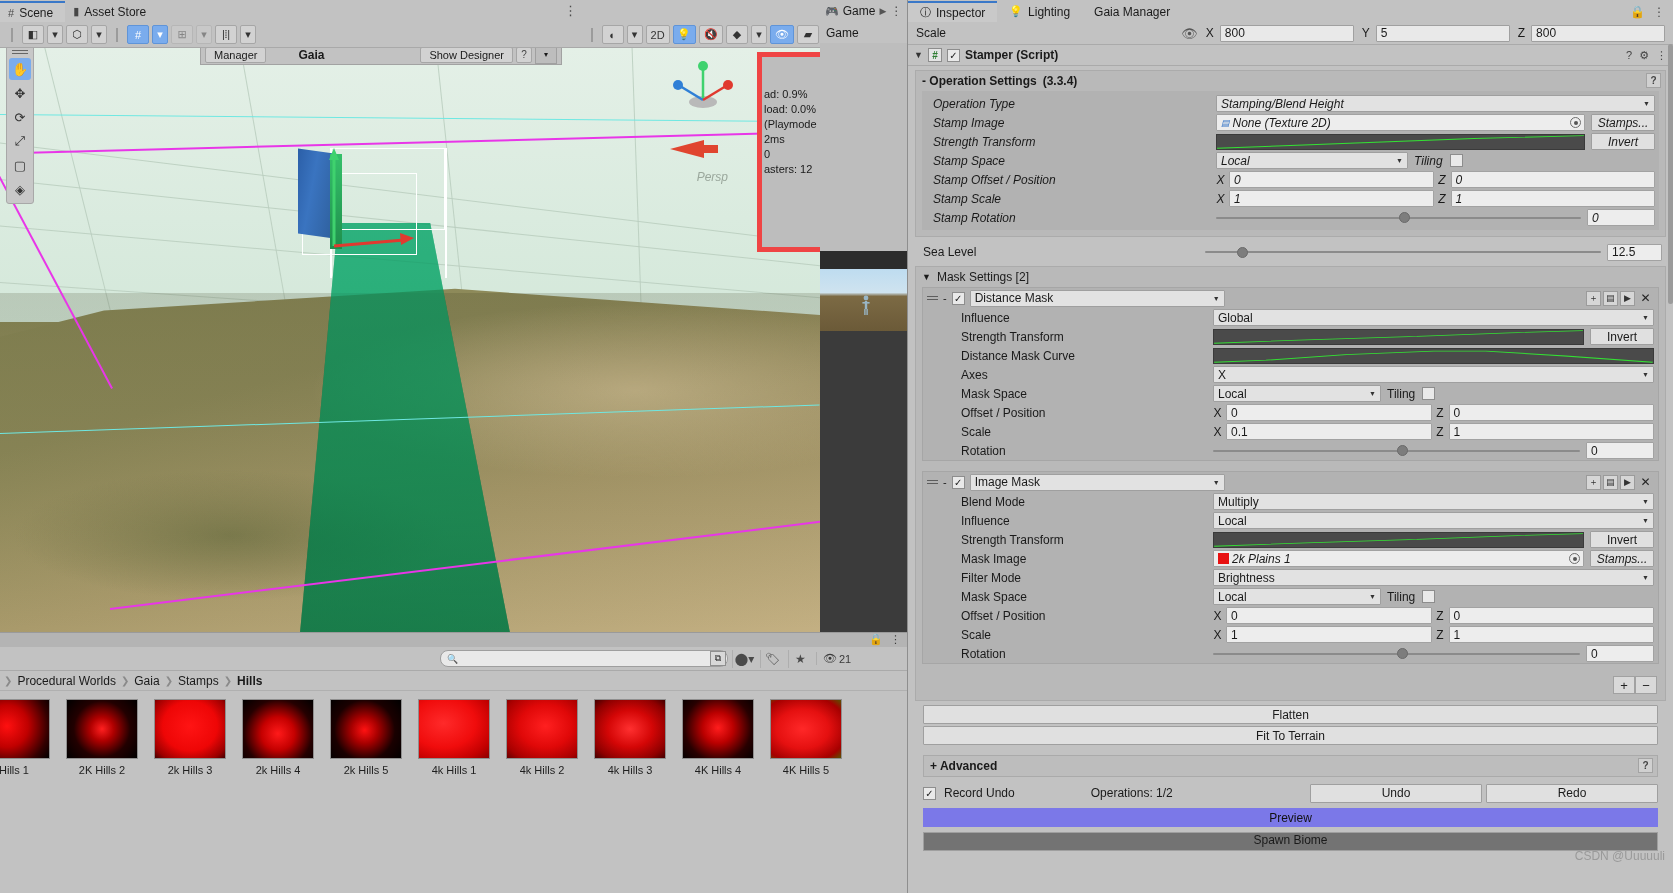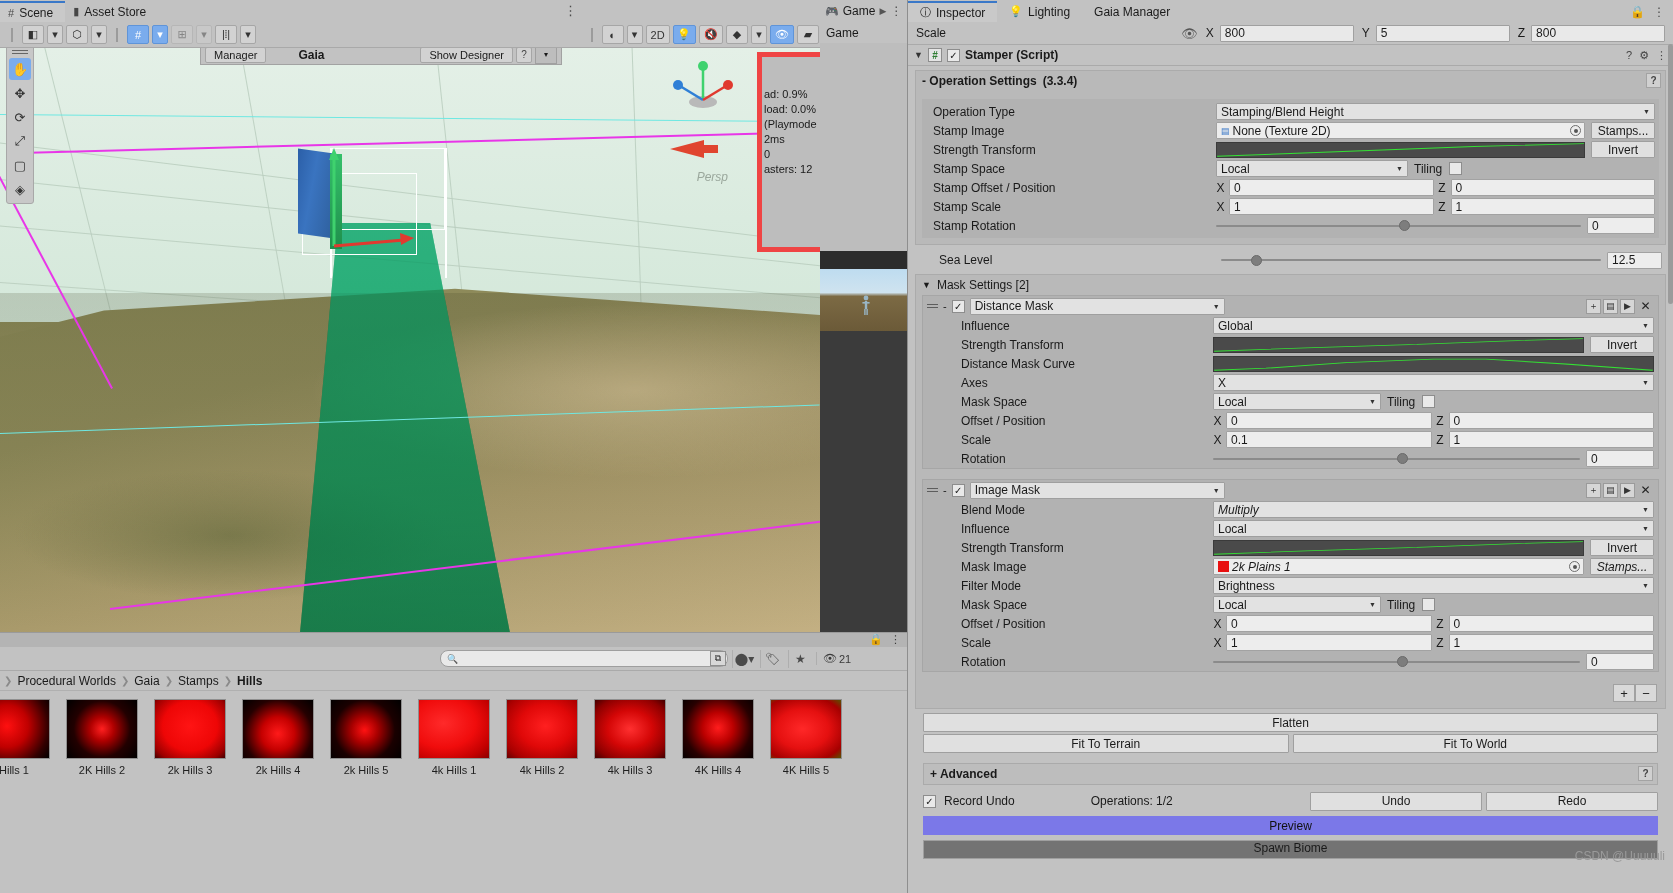--- a/index.html
+++ b/index.html
@@ -164,21 +164,21 @@
   .chk { width:13px;height:13px;background:#e9e9e9;border:1px solid #8d8d8d;display:flex;align-items:center;justify-content:center;font-size:10px;color:#222;}
   .comp-hdr .nm { font-weight:bold; font-size:12px;}
   .comp-hdr .right { margin-left:auto; display:flex; gap:7px; color:#444; font-size:11px; align-items:center;}
 
   .body { padding:4px 7px 0 7px; }
   .group { background:#b9b9b9; border:1px solid #ababab; }
   .group-title { height:20px; display:flex; align-items:center; gap:6px; padding:0 6px; font-weight:bold; font-size:12px; position:relative;}
   .group-title .ver { font-weight:bold; }
   .qm { position:absolute; right:4px; top:2px; width:15px;height:15px;background:#d0d0d0;border:1px solid #a3a3a3;
         display:flex;align-items:center;justify-content:center;font-size:10px;color:#444;}
-  .inner { background:#b2b2b2; margin:8px 6px 6px 6px; padding:3px 4px; }
+  .inner { background:#b2b2b2; margin:0 6px 6px 6px; padding:3px 4px;font-style:italic; }
 
   .row { height:19px; display:flex; align-items:center; font-size:12px; }
   .row .label { width:290px; padding-left:7px; }
   .row .label.ind { padding-left:38px; }
   .ctrl { flex:1; display:flex; align-items:center; gap:6px; }
   .dd { height:17px; background:#e2e2e2; border:1px solid #9f9f9f; border-radius:1px; display:flex; align-items:center;
         padding:0 4px; font-size:12px; position:relative; flex:1;}
   .dd .arrow { position:absolute; right:4px; font-size:7px; color:#333;}
   .field { height:17px; background:#ededed; border:1px solid #a2a2a2; border-radius:1px; display:flex; align-items:center;
            padding:0 4px; font-size:12px; flex:1; position:relative;}
@@ -628,21 +628,21 @@
               <span class="field" style="flex:none;width:68px;">
                   <span>0</span>
                 </span>
             </span>
           </div>
 
         </div>
       </div>
 
       <div class="row" style="height:24px;margin-top:3px;">
-        <span class="label" style="padding-left:8px;margin-left:16px;">Sea Level</span>
+        <span class="label" style="padding-left:8px;">Sea Level</span>
         <span class="ctrl" style="padding-right:4px;">
           <span class="slider">
             <span class="track"></span>
               <span class="knob" style="left:8%;"></span>
           </span>
           <span class="field" style="flex:none;width:55px;">
               <span>12.5</span>
             </span>
         </span>
       </div>
@@ -789,21 +789,21 @@
             <span class="tools">
               <span class="mini">＋</span>
               <span class="mini">▤</span>
               <span class="mini">▶</span>
               <span class="xbtn">✕</span>
             </span>
           </div>
 
           <div class="row">
             <span class="label ind">Blend Mode</span>
-            <span class="ctrl" style="padding-right:4px;font-style:italic;">
+            <span class="ctrl" style="padding-right:4px;">
               <span class="dd">
                 <span>Multiply</span>
                 <span class="arrow">▼</span>
               </span>
             </span>
           </div>
 
           <div class="row">
             <span class="label ind">Influence</span>
             <span class="ctrl" style="padding-right:4px;">
@@ -921,23 +921,20 @@
       </div>
 
       <div class="bigbtns">
         <span class="bigbtn">
             <span>Flatten</span>
           </span>
       </div>
       <div class="bigbtns" style="padding-top:2px;">
         <span class="bigbtn">
             <span>Fit To Terrain</span>
-          </span>
-        <span class="bigbtn">
-            <span>Fit To World</span>
           </span>
       </div>
 
       <div class="advbar">
         <span>+ Advanced</span>
         <span class="qm">
             <span>?</span>
           </span>
       </div>
 

